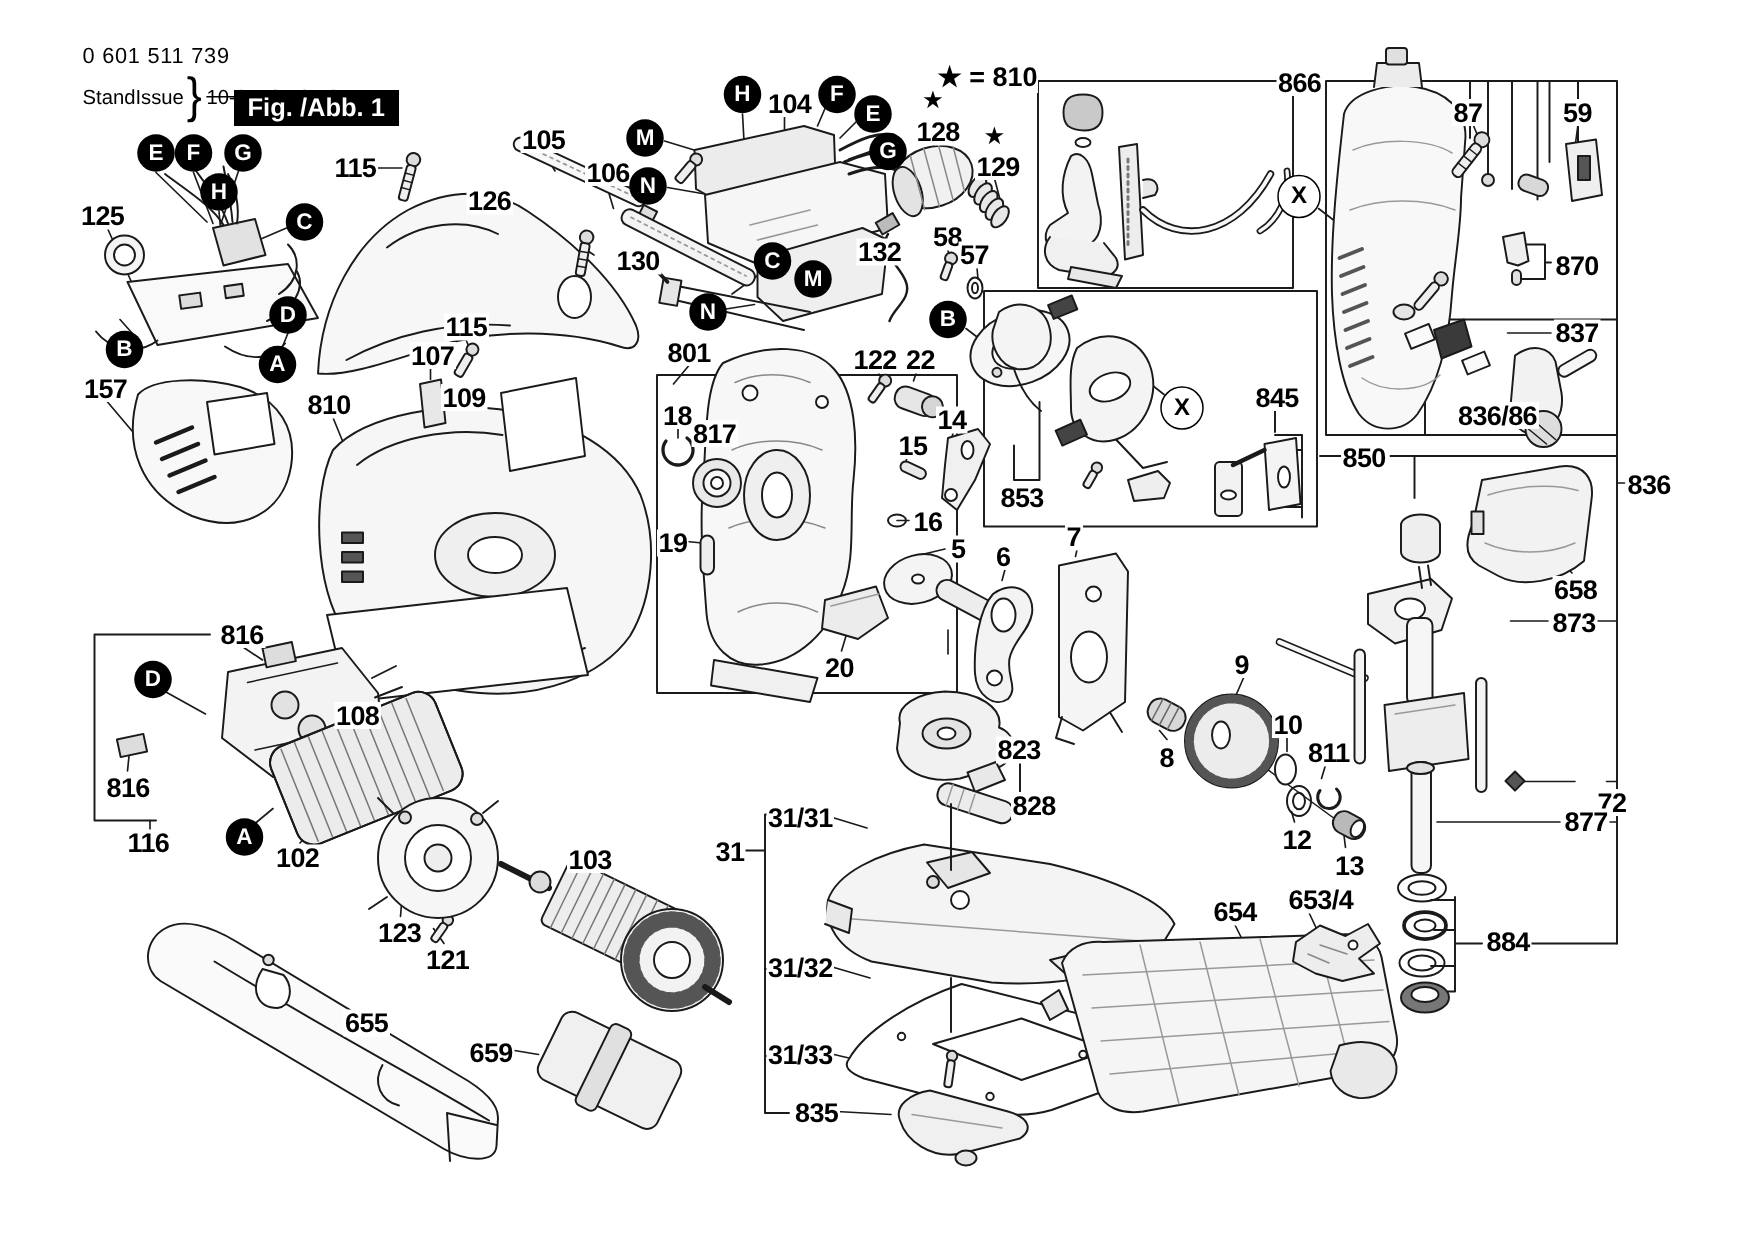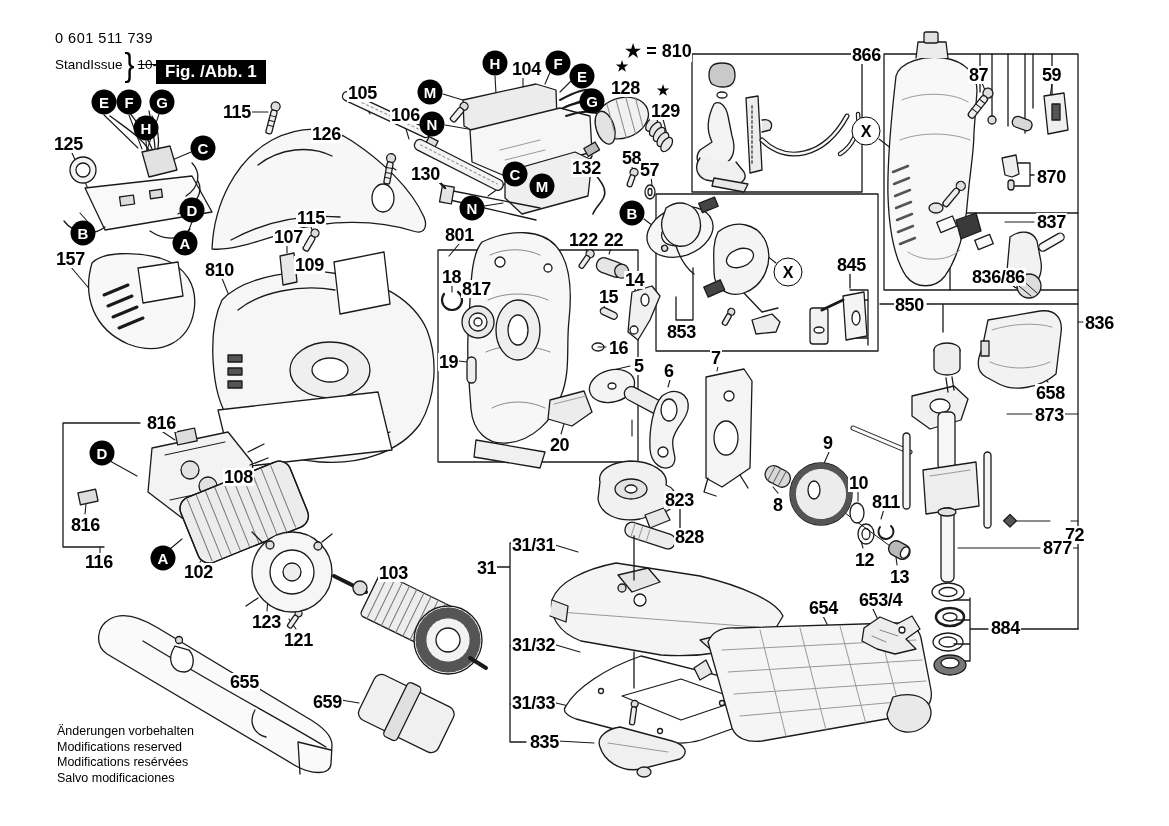--- a/index.html
+++ b/index.html
@@ -578,20 +578,14 @@
       <span class="strike">10-07</span>
       <span>12-12-19</span>
     </div>
   </div>
 </div>
 
 <div id="figbox">Fig. /Abb. 1</div>
 
 <div class="legend">★ = 810</div>
 
-<div id="ftr">
-      <div>Änderungen vorbehalten</div>
-      <div>Modifications reserved</div>
-      <div>Modifications resérvées</div>
-      <div>Salvo modificaciones</div>
-    </div>
 
 </div>
 
 </body></html>

